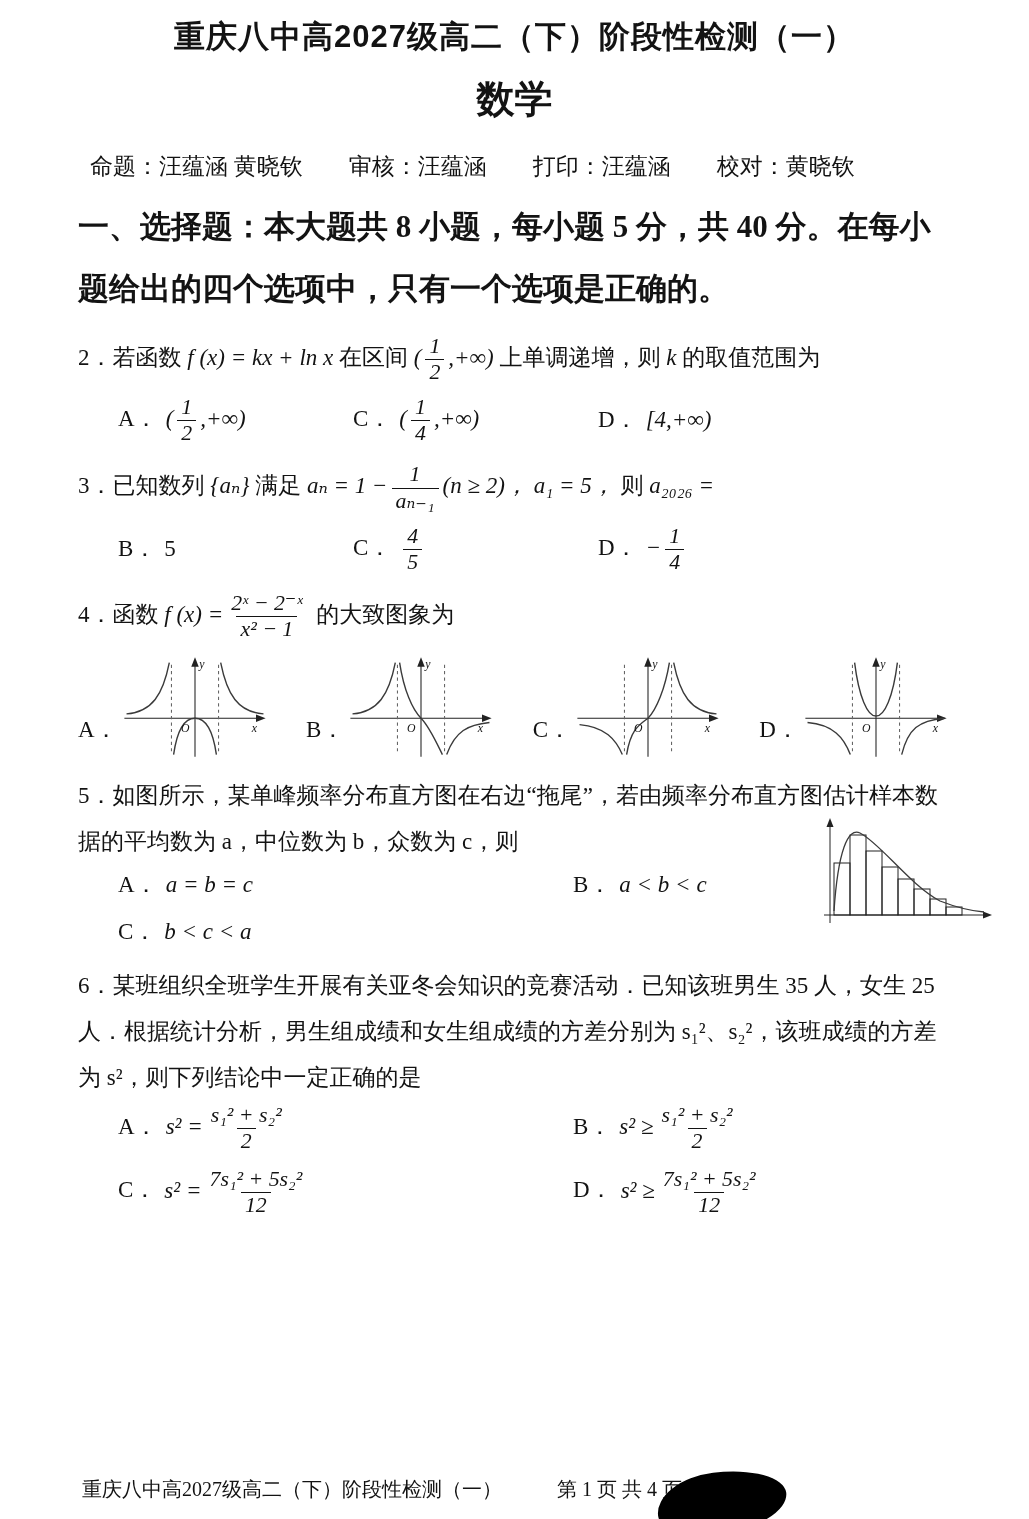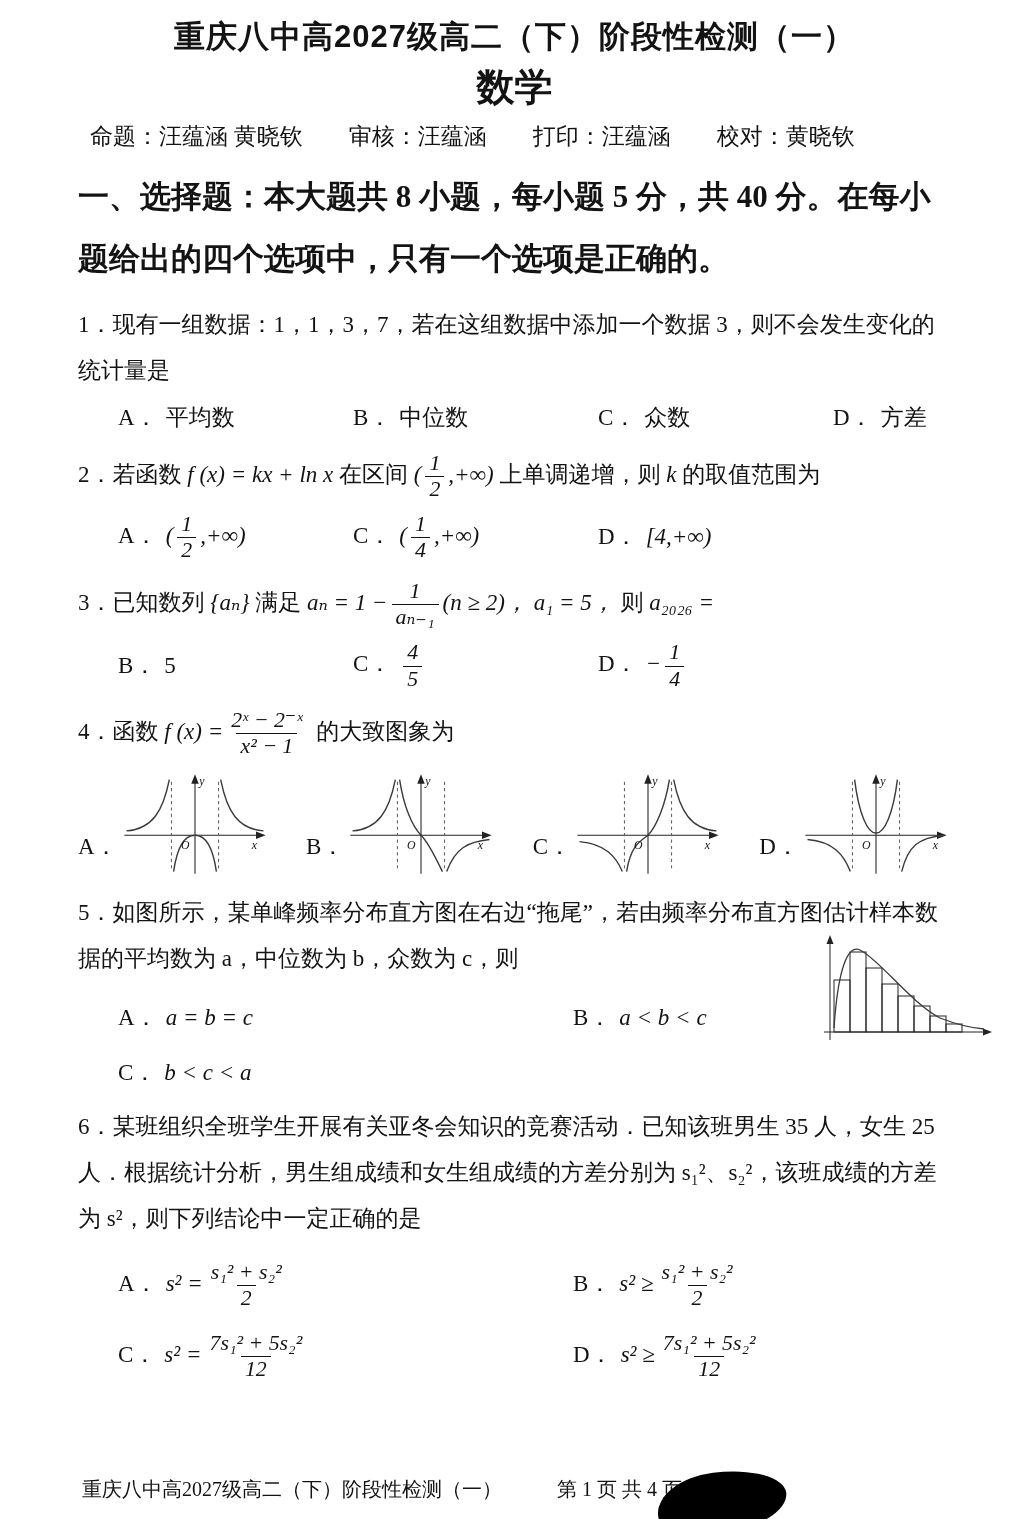--- a/index.html
+++ b/index.html
@@ -7,35 +7,35 @@
   body {
     background:#fff; color:#131313; position:relative; overflow:hidden;
     font-family:"Liberation Serif","DejaVu Serif",serif;
   }
   .content { padding:16px 78px 0 78px; }
   .title {
     text-align:center; font-size:31px; font-weight:bold; letter-spacing:1px;
     font-family:"Liberation Sans","DejaVu Sans",sans-serif;
   }
   .subject {
-    text-align:center; font-size:38px; font-weight:bold; margin-top:4px;
+    text-align:center; font-size:38px; font-weight:bold; margin-top:16px;
     font-family:"Liberation Sans","DejaVu Sans",sans-serif;
   }
-  .credits { display:flex; gap:46px; font-size:23px; margin-top:8px; padding-left:12px; }
+  .credits { display:flex; gap:46px; font-size:23px; margin-top:26px; padding-left:12px; }
   .section-heading { font-weight:bold; font-size:31px; line-height:2.0; margin-top:14px; }
   .q { margin-top:12px; }
   .stem { font-size:23px; line-height:2.0; }
   .nowrap { white-space:nowrap; }
   .opts4 {
     display:grid; grid-template-columns:235px 245px 235px 1fr;
     padding-left:40px; font-size:23px; margin-top:6px; align-items:center; line-height:1.6;
   }
   .opts2 {
-    display:grid; grid-template-columns:455px 1fr; row-gap:16px;
-    padding-left:40px; font-size:23px; margin-top:16px; align-items:center; line-height:1.7;
+    display:grid; grid-template-columns:455px 1fr; row-gap:8px;
+    padding-left:40px; font-size:23px; margin-top:0; align-items:center; line-height:1.7;
   }
   .olab { margin-right:8px; }
   .mi { font-style:italic; font-family:"Liberation Serif","DejaVu Serif",serif; }
   .frac {
     display:inline-flex; flex-direction:column; align-items:center; vertical-align:middle;
     margin:2px 4px; line-height:1.15; font-size:0.95em; font-style:italic; text-align:center;
   }
   .frac .fnum { display:block; padding:0 4px; }
   .frac .fden { display:block; padding:0 4px; border-top:1.5px solid #131313; }
   .graphrow { display:flex; justify-content:space-between; margin-top:10px; }
@@ -65,29 +65,20 @@
 
   <div class="credits">
     <span>命题：汪蕴涵 黄晓钦</span>
     <span>审核：汪蕴涵</span>
     <span>打印：汪蕴涵</span>
     <span>校对：黄晓钦</span>
   </div>
 
   <p class="section-heading">一、选择题：本大题共 8 小题，每小题 5 分，共 40 分。在每小题给出的四个选项中，只有一个选项是正确的。</p>
 
-  <div class="q">
-    <p class="stem">1．现有一组数据：1，1，3，7，若在这组数据中添加一个数据 3，则不会发生变化的统计量是</p>
-    <div class="opts4">
-      <span><span class="olab">A．</span><span>平均数</span></span>
-      <span><span class="olab">B．</span><span>中位数</span></span>
-      <span><span class="olab">C．</span><span>众数</span></span>
-      <span><span class="olab">D．</span><span>方差</span></span>
-    </div>
-  </div>
 
   <div class="q">
     <p class="stem nowrap">
       <span>2．若函数 </span><span class="mi">f (x) = kx + ln x</span><span> 在区间 </span><span class="mi">(</span><span class="frac">
           <span class="fnum">1</span>
           <span class="fden">2</span>
         </span><span class="mi">,+∞)</span><span> 上单调递增，则 </span><span class="mi">k</span><span> 的取值范围为</span>
     </p>
     <div class="opts4">
       <span><span class="olab">A．</span><span class="mi">(</span><span class="frac">

